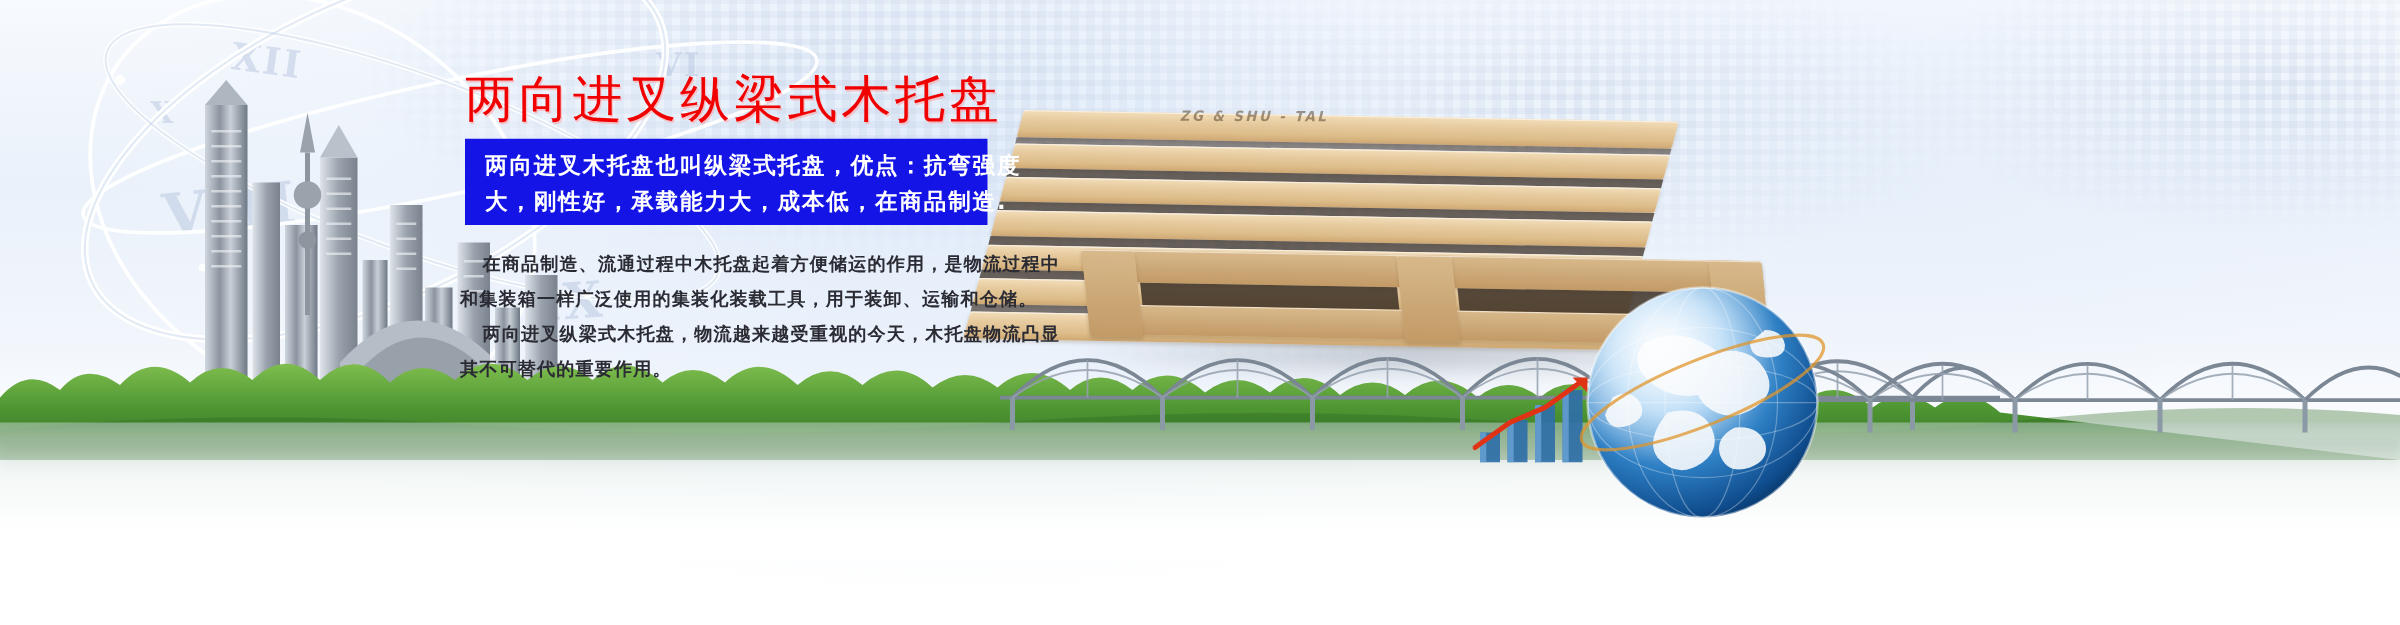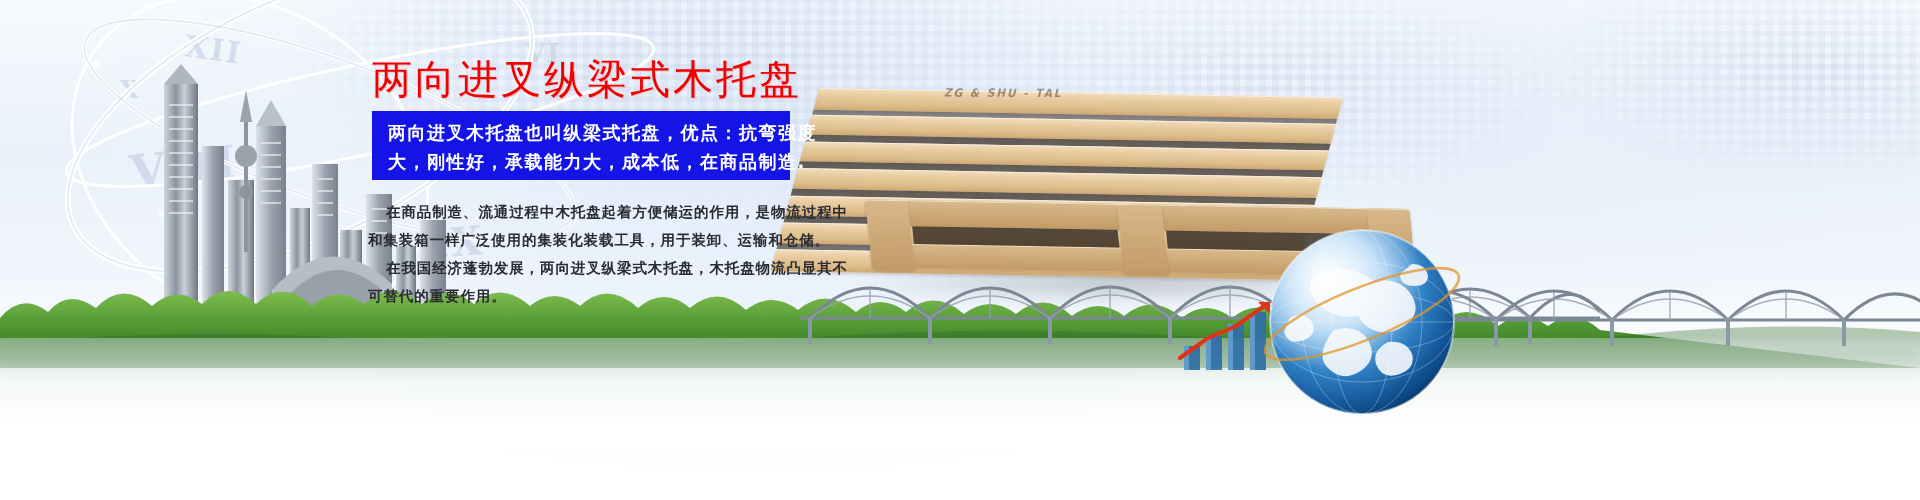--- a/index.html
+++ b/index.html
@@ -411,16 +411,16 @@
 
   <div class="headline">两向进叉纵梁式木托盘</div>
 
   <div class="bluebox">
     <div class="bline">两向进叉木托盘也叫纵梁式托盘，优点：抗弯强度</div>
     <div class="bline">大，刚性好，承载能力大，成本低，在商品制造.</div>
   </div>
 
   <div class="para">
     <p>在商品制造、流通过程中木托盘起着方便储运的作用，是物流过程中和集装箱一样广泛使用的集装化装载工具，用于装卸、运输和仓储。</p>
-    <p>在我国经济蓬勃发展，两向进叉纵梁式木托盘，木托盘物流凸显其不可替代的重要作用。</p>
+    <p>两向进叉纵梁式木托盘，物流越来越受重视的今天，木托盘物流凸显其不可替代的重要作用。</p>
   </div>
 
 </div>
 
 </body></html>

